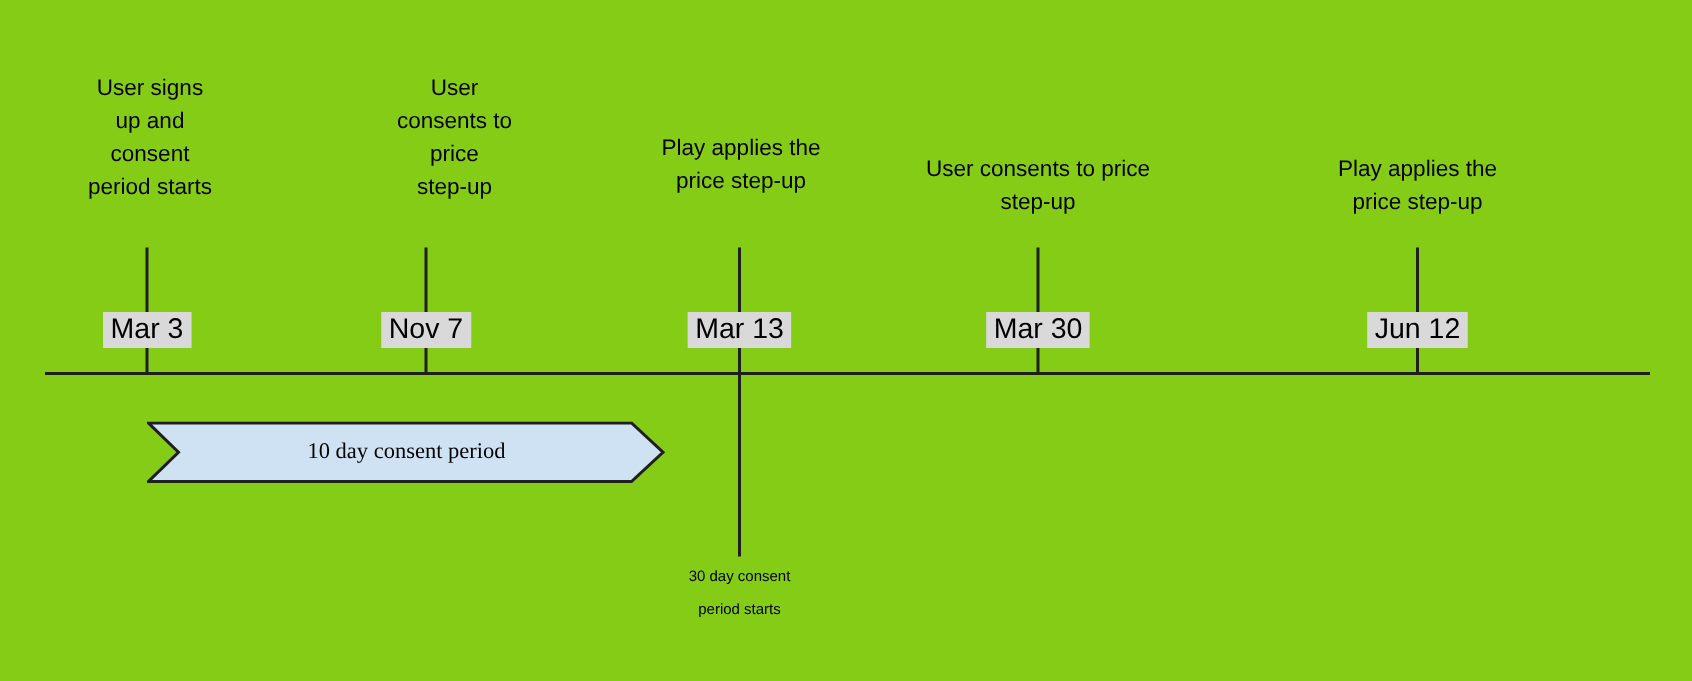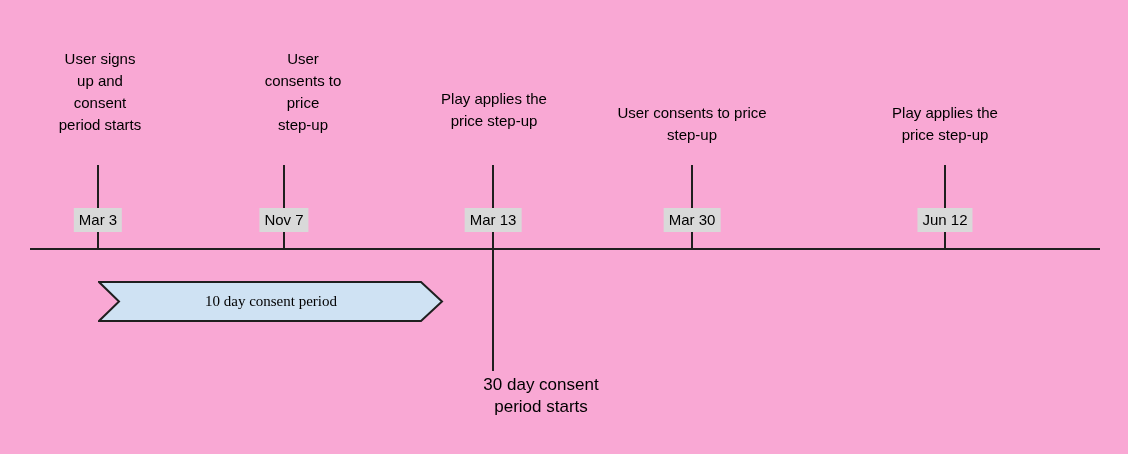--- a/index.html
+++ b/index.html
@@ -1,20 +1,20 @@
 <!DOCTYPE html>
 <html><head>
 <meta charset="utf-8">
 <style>
   html, body { margin: 0; padding: 0; background: #ffffff; }
   .stage {
     position: relative;
     width: 1128px;
     height: 454px;
-    background: #f9a8d4;
+    background: #84cc16;
     font-family: "Liberation Sans", "DejaVu Sans", sans-serif;
     color: #000000;
     overflow: hidden;
   }
   
   .evt-label {
     position: absolute;
     transform: translateX(-50%);
     white-space: pre-line;
     text-align: center;
@@ -28,21 +28,21 @@
     width: 2px;
     background: #1f1f1f;
   }
   .tick-above { top: 165px; height: 84px; }
   
   .date-chip {
     position: absolute;
     top: 208px;
     transform: translateX(-50%);
     background: #d9d9d9;
-    font-size: 15px;
+    font-size: 19px;
     line-height: 20px;
     padding: 2px 5px;
     white-space: nowrap;
   }
   
   .axis {
     position: absolute;
     left: 30px;
     top: 248px;
     width: 1070px;
@@ -58,23 +58,22 @@
     height: 122px;
     background: #1f1f1f;
   }
   .note-below {
     position: absolute;
     left: 493px;
     top: 374px;
     transform: translateX(-50%);
     white-space: pre-line;
     text-align: center;
-    font-size: 17px;
+    font-size: 10px;
     line-height: 22px;
-    margin-left: 48px;
   }
   
   .banner {
     position: absolute;
     top: 281px;
     height: 41px;
     font-family: Liberation Serif, serif;
   }
   .banner svg { display: block; }
   .banner polygon {

